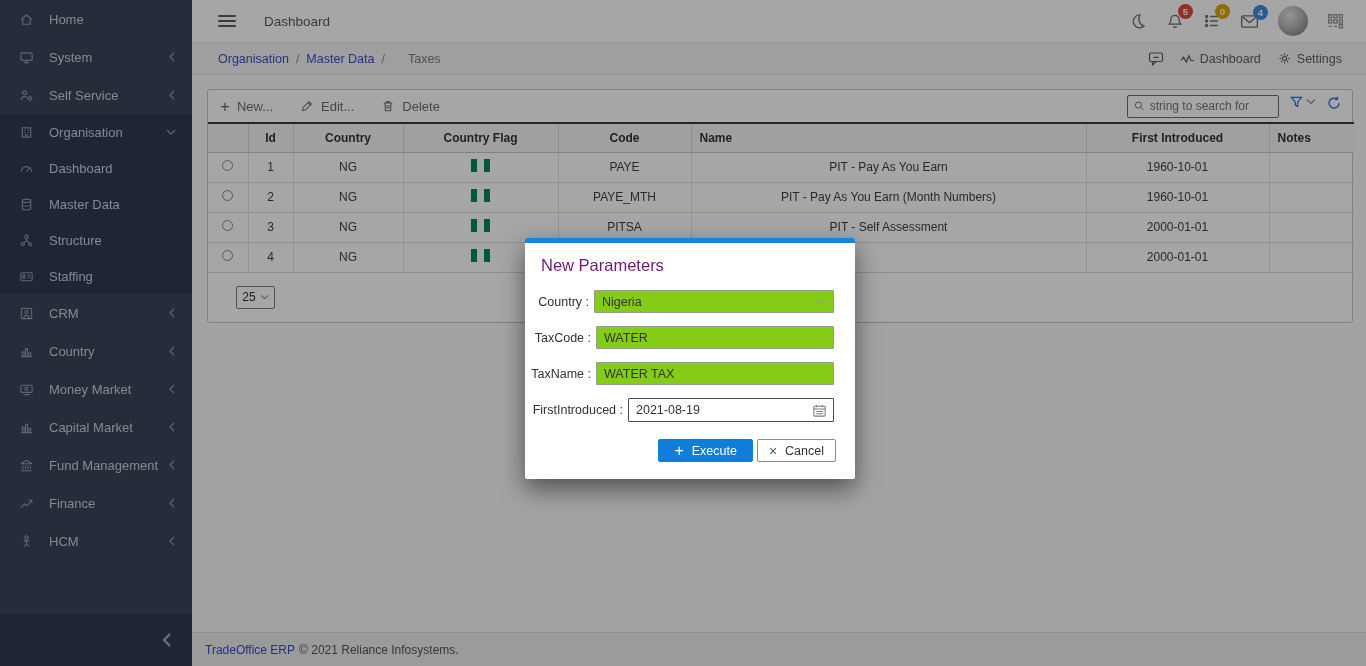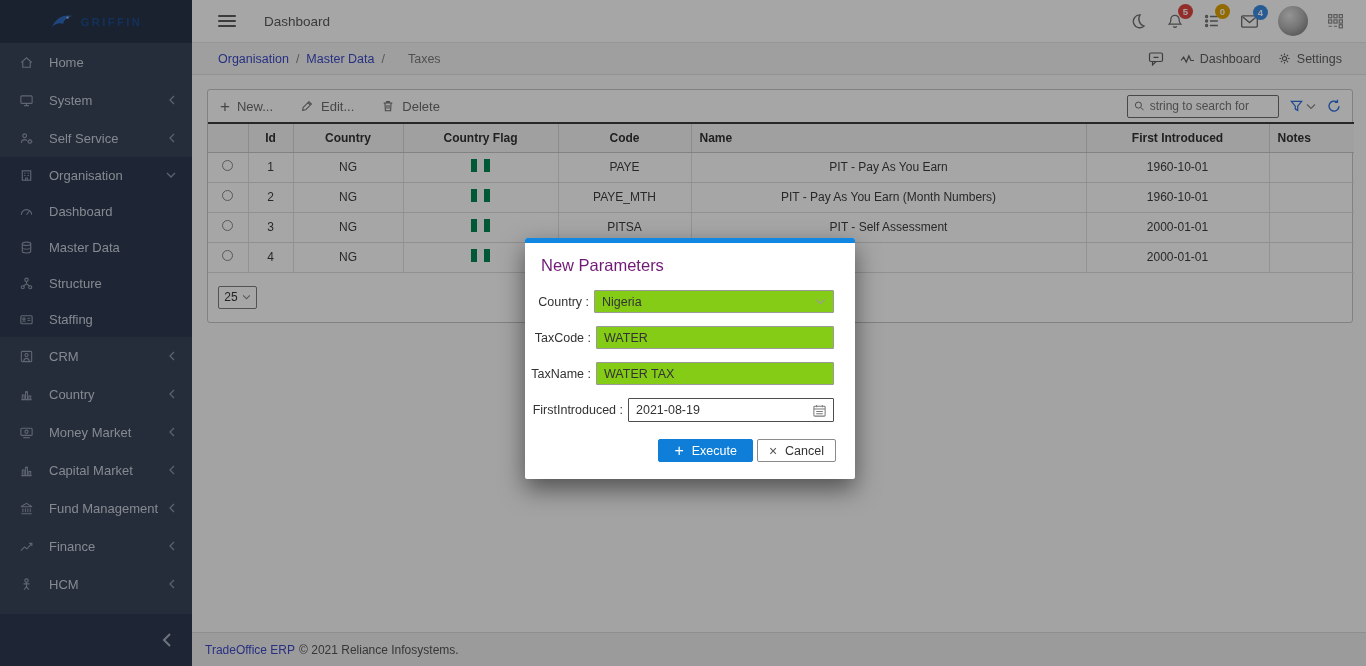--- a/index.html
+++ b/index.html
@@ -43,38 +43,38 @@
   .crumb-sep { color:#8a8a8a; }
   .crumb-current { color:#7b7b7b;margin-left:16px; }
   .bc-right { margin-left:auto; display:flex; align-items:center; gap:16px; color:#5e5e5e; font-size:12.5px; }
   .bc-right .bc-item { display:flex; align-items:center; gap:5px; cursor:pointer; }
 
   .content { flex:1; background:#fafafa; padding:14px 13px 0 15px; }
   .panel { background:#fff; border:1px solid #c6c6c6; border-radius:3px; width:1146px; }
   .toolbar { height:32px; display:flex; align-items:center; padding:0 10px 0 12px; }
   .tool-btn { display:flex; align-items:center; gap:7px; color:#6d6d6d; font-size:13px; margin-right:27px; cursor:pointer; background:none; border:none; font-family:inherit; }
   .tool-plus { font-size:17px; font-weight:400; color:#6d6d6d; line-height:1; }
-  .search-wrap { margin-left:auto; display:flex; align-items:center; gap:10px; }
+  .search-wrap { margin-left:auto; display:flex; align-items:flex-start; gap:10px; }
   .search-box { width:152px; height:23px; border:1px solid #6f6f6f; border-radius:2px; display:flex; align-items:center; padding:0 6px; background:#fff; }
   .search-box input { border:none; outline:none; width:100%; font-size:12px; color:#444; font-family:inherit; margin-left:5px; background:transparent; }
   .search-box input::placeholder { color:#767676; }
   .filter-group { display:flex; align-items:center; gap:2px; cursor:pointer; }
 
   table.grid { width:100%; border-collapse:collapse; table-layout:fixed; border-top:2px solid #3c3c3c; }
   table.grid th { background:#f6f6f6; font-size:12px; color:#333; font-weight:bold; height:29px; border-bottom:1px solid #c9c9c9; border-right:1px solid #d8d8d8; padding:0 8px; }
   table.grid th:last-child, table.grid td:last-child { border-right:none; }
   table.grid td { height:30px; font-size:12px; color:#3e3e3e; border-bottom:1px solid #dedede; border-right:1px solid #e2e2e2; padding:0 8px; text-align:center; }
   .col-sel{width:40px;} .col-id{width:45px;} .col-country{width:110px;} .col-flag{width:155px;} .col-code{width:133px;} .col-name{width:395px;} .col-first{width:183px;} .col-notes{width:85px;}
   td.left, th.left { text-align:left; }
   .radio { width:11px; height:11px; border:1px solid #898989; border-radius:50%; display:inline-block; background:#fff; cursor:pointer; }
   .flag { width:19px; height:13px; display:inline-flex; }
   .flag i { flex:1; } .flag .g { background:var(--flag-green); } .flag .w { background:#fff; }
 
   .pager-row { padding:13px 10px 13px 10px; }
-  .pager { width:39px; height:23px; border:1px solid #7f7f7f; border-radius:2px; background:#fff; display:flex; align-items:center; justify-content:center; gap:4px; font-size:12px; color:#333; cursor:pointer; }
+  .pager { width:39px; height:23px; border:1px solid #7f7f7f; border-radius:2px; background:#fff; display:flex; align-items:center; justify-content:center; gap:4px; font-size:12px; color:#333; cursor:pointer;margin-left:18px; }
 
   .footer { height:34px; background:#efefef; border-top:1px solid #dcdcdc; display:flex; align-items:center; padding-left:13px; font-size:12px; color:#555; gap:4px; }
   .footer a { color:var(--link); text-decoration:none; cursor:pointer; }
 
   
   .overlay { position:absolute; inset:0; background:rgba(0,0,0,0.35); z-index:50; }
   .modal { position:absolute; left:525px; top:238px; width:330px; z-index:60; background:#fff; border-radius:2px; box-shadow:0 10px 24px rgba(0,0,0,0.5); overflow:hidden; }
   .modal-strip { height:5px; background:var(--accent-bright); }
   .modal-title { font-size:16.5px; color:#701a75; margin:13px 16px 15px 16px; font-weight:400; }
   .field { display:flex; align-items:center; justify-content:flex-end; margin:0 21px 13px 0; }
@@ -94,27 +94,20 @@
   .btn-cancel .x { font-size:14px; color:#555; line-height:1; }
 
   svg { display:block; }
 </style>
 </head>
 <body>
 
 <div class="app">
 
   <aside class="sidebar">
-    <div class="logo-bar">
-      <svg width="24" height="17" viewBox="0 0 24 17">
-          <path d="M2 14 C6 4 15 1.5 22 3 C16 5.2 14 7.5 13 11 C10 9.5 5.5 10.5 2 14z" fill="#2e6bbf"></path>
-          <circle cx="17.5" cy="4.6" r="1.2" fill="#9fb9dd"></circle>
-        </svg>
-      <span class="brand-text">GRIFFIN</span>
-    </div>
     <nav class="nav">
 
       <div class="nav-item">
         <span class="icon">
             <svg width="15" height="15" viewBox="0 0 16 16" fill="none" stroke="#939dad" stroke-width="1.2">
               <path d="M2.5 8 8 3l5.5 5M4 7.5V13h8V7.5"></path>
             </svg>
           </span>
         <span class="lbl">Home</span>
       </div>

